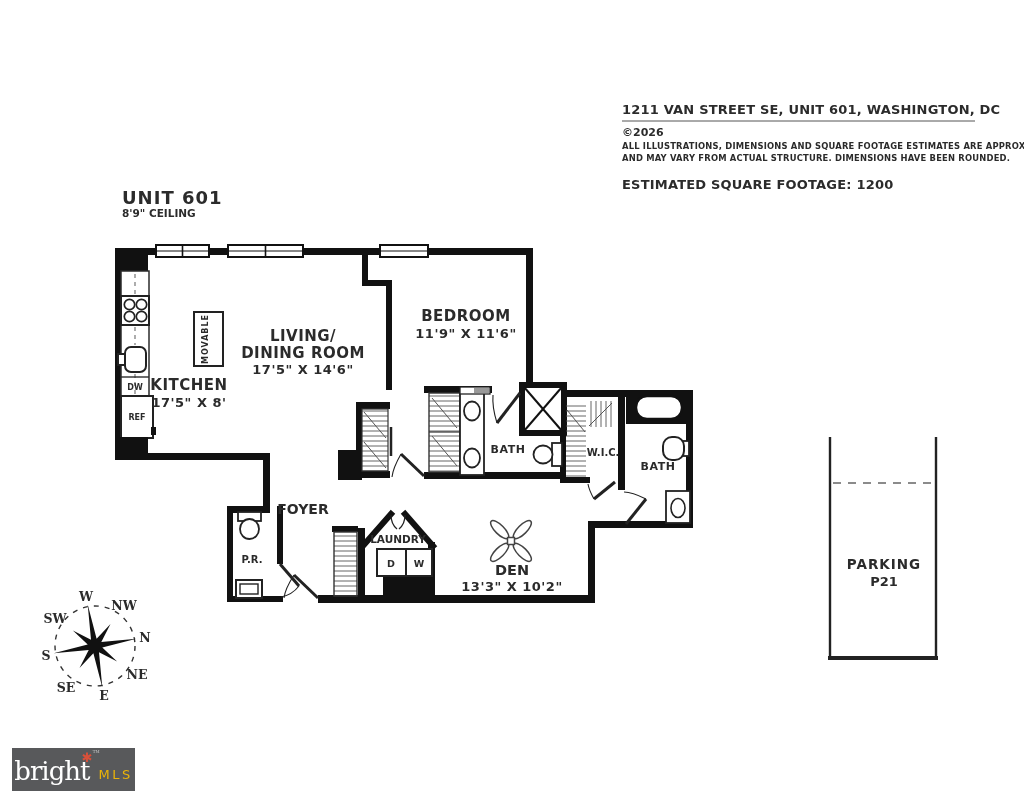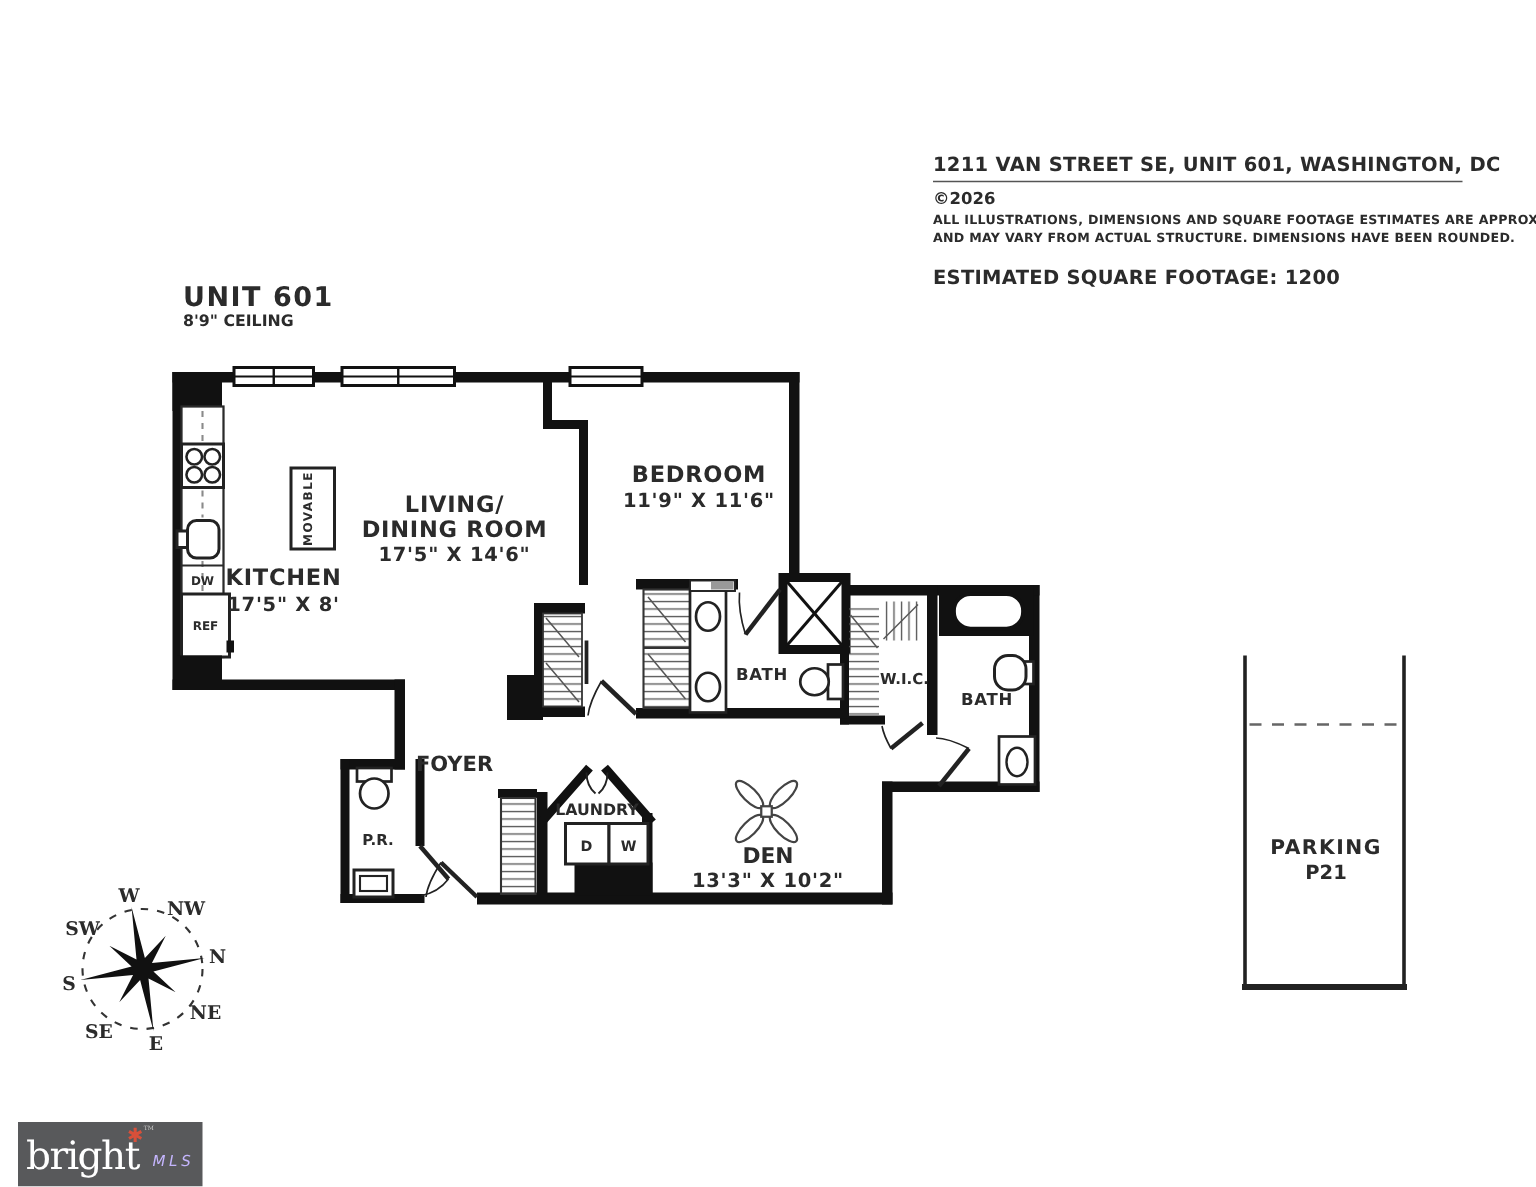--- a/index.html
+++ b/index.html
@@ -17,22 +17,22 @@
   .hdr-copy{font-size:11px;font-weight:bold;}
   .hdr-disc{font-size:8.4px;font-weight:bold;letter-spacing:.2px;}
   .compass-lb{font-family:"DejaVu Serif",serif;font-size:12.5px;font-weight:bold;text-anchor:middle;}
   
   .logo{position:absolute;left:12px;top:748px;width:123px;height:46px;background:#58595b;
         display:flex;align-items:center;justify-content:center;gap:5px;}
   .logo .brand{position:relative;color:#ffffff;font-family:"DejaVu Serif",serif;
         font-size:26px;line-height:1;letter-spacing:-1px;}
   .logo .star{position:absolute;right:-3px;top:-7px;color:#d8503a;font-size:13px;letter-spacing:0;}
   .logo .tm{position:absolute;right:-10px;top:-8px;color:#cfcfcf;font-size:4px;letter-spacing:0;}
-  .logo .mls{color:#c4b5fd;font-size:10px;letter-spacing:2.5px;font-family:"DejaVu Sans",sans-serif;
-        margin-top:7px;margin-left:4px;font-style:italic;}
+  .logo .mls{color:#eab308;font-size:13px;letter-spacing:2.5px;font-family:"DejaVu Sans",sans-serif;
+        margin-top:7px;margin-left:4px;}
 </style>
 </head>
 <body>
 
 <div class="page">
 
 <svg class="plan-svg" width="1024" height="791" viewBox="0 0 1024 791">
 
   <g fill="#111111">
 

